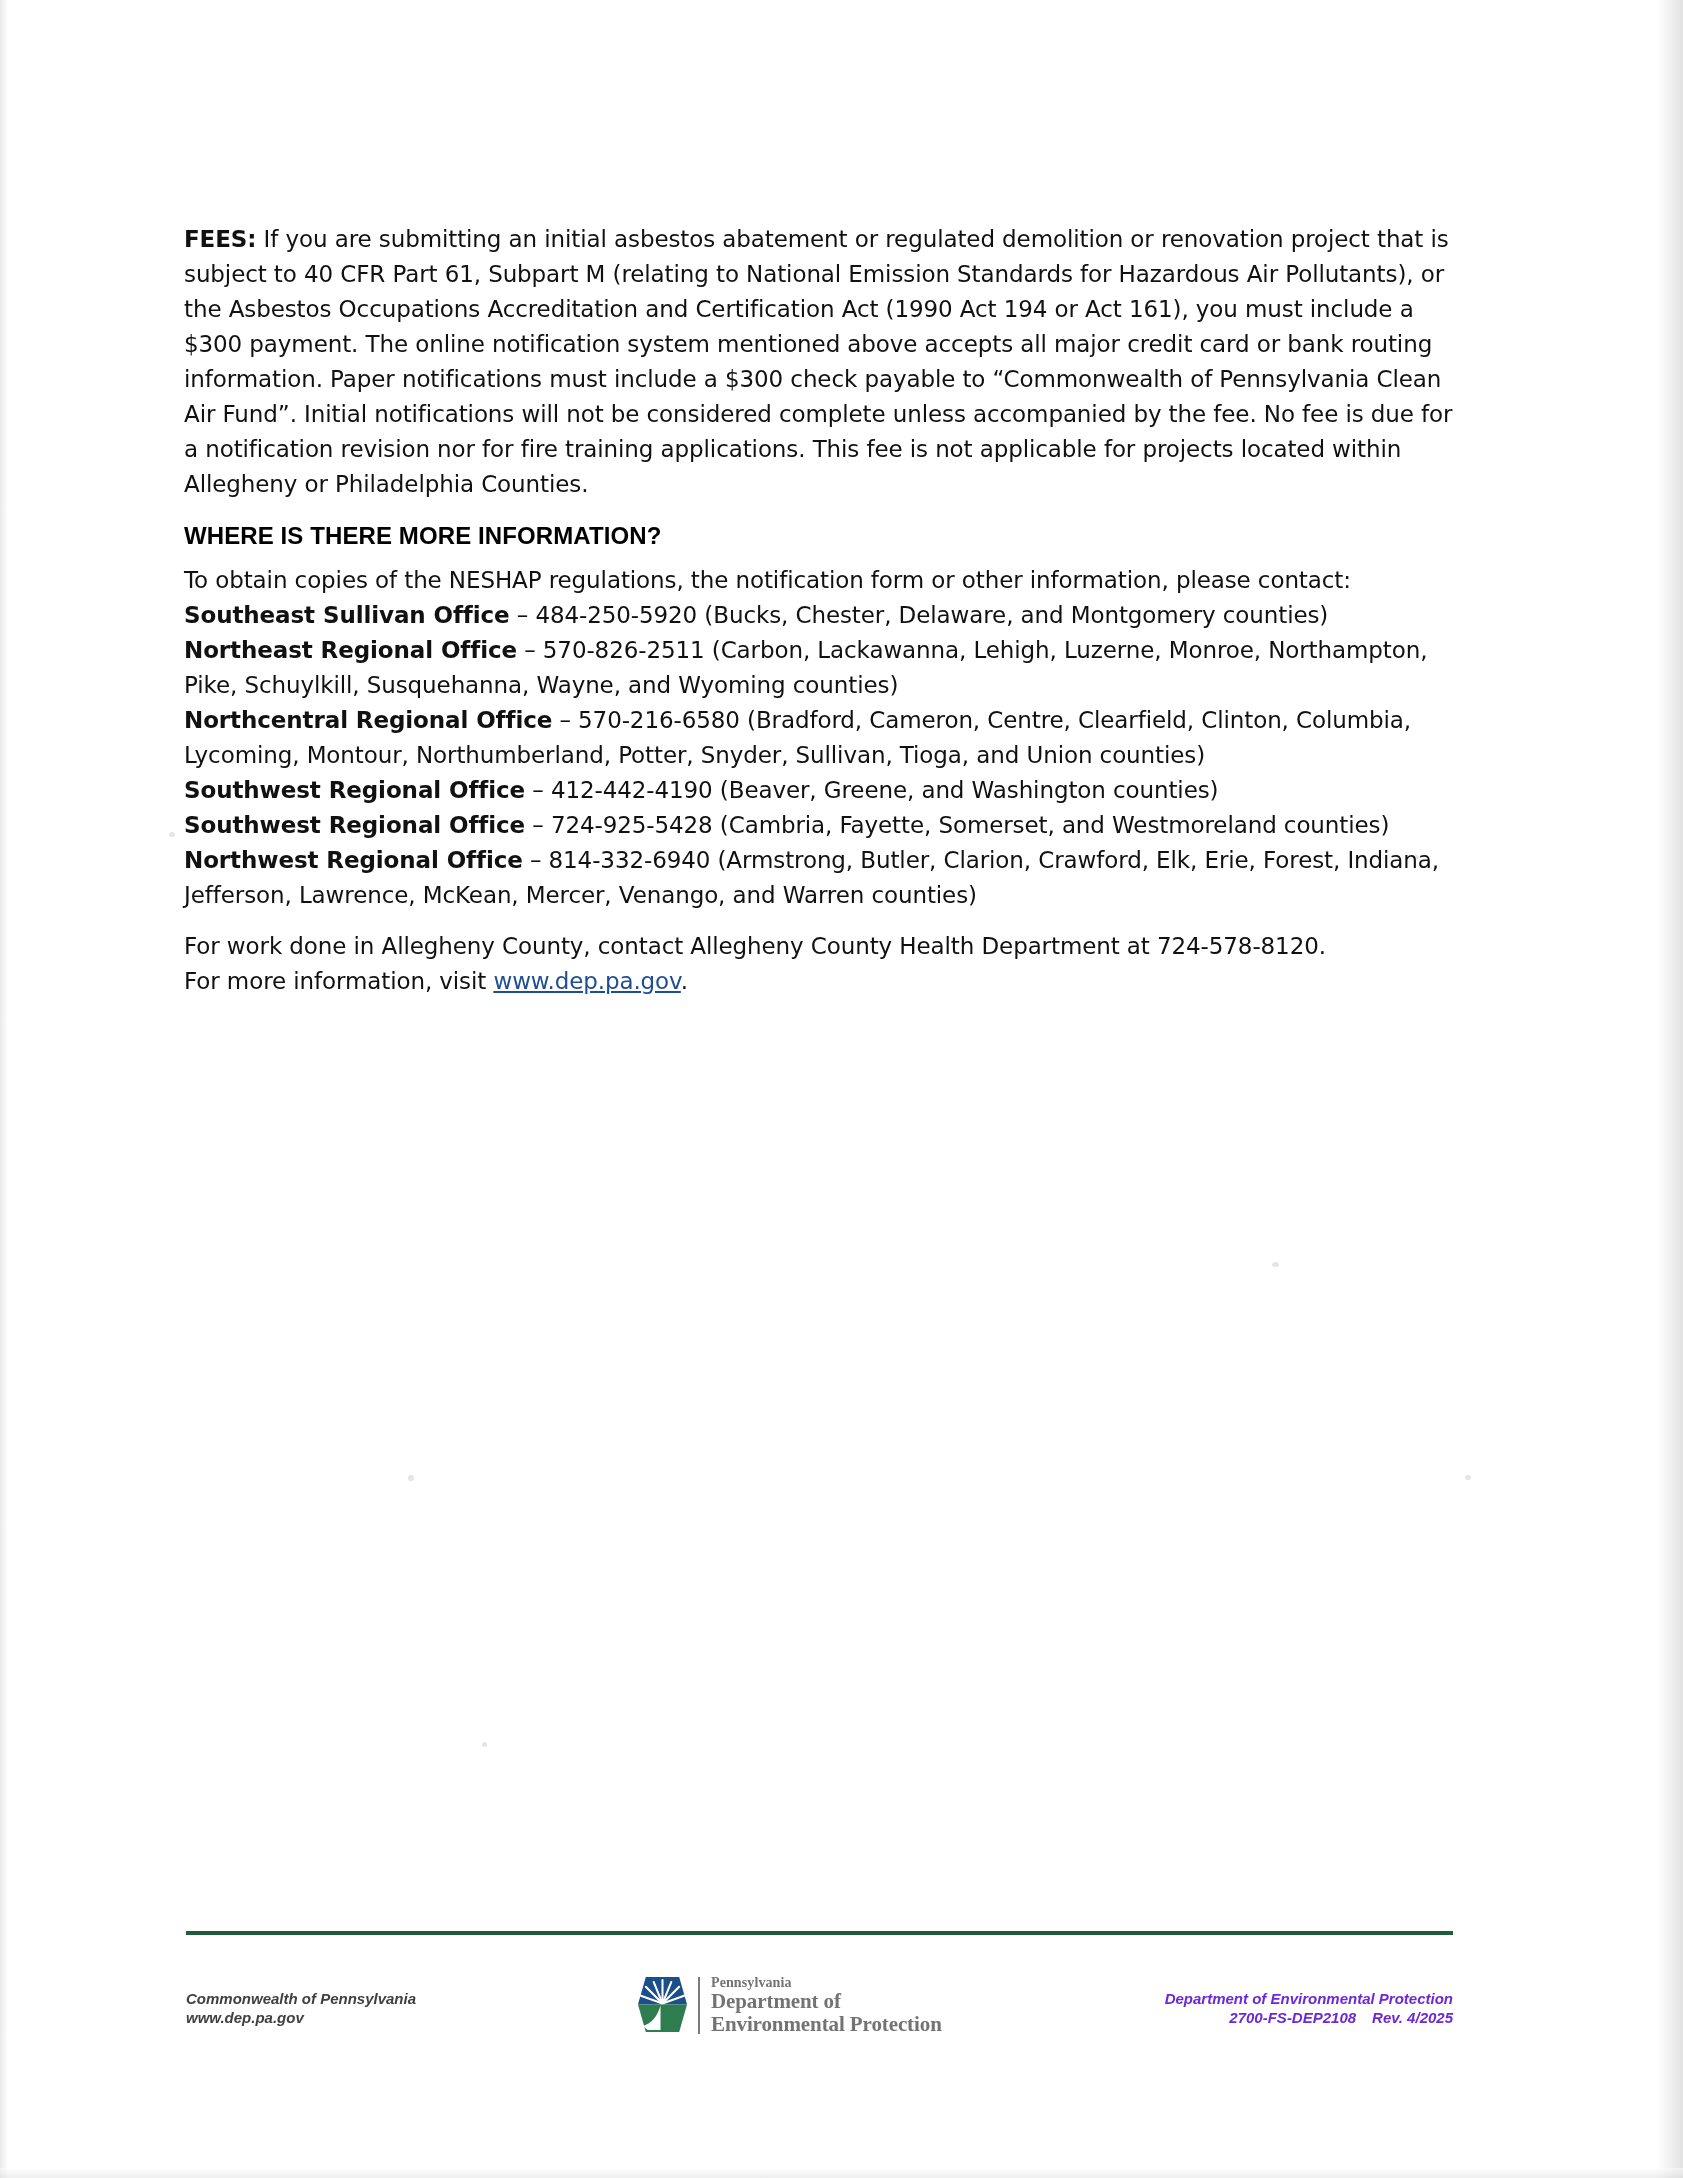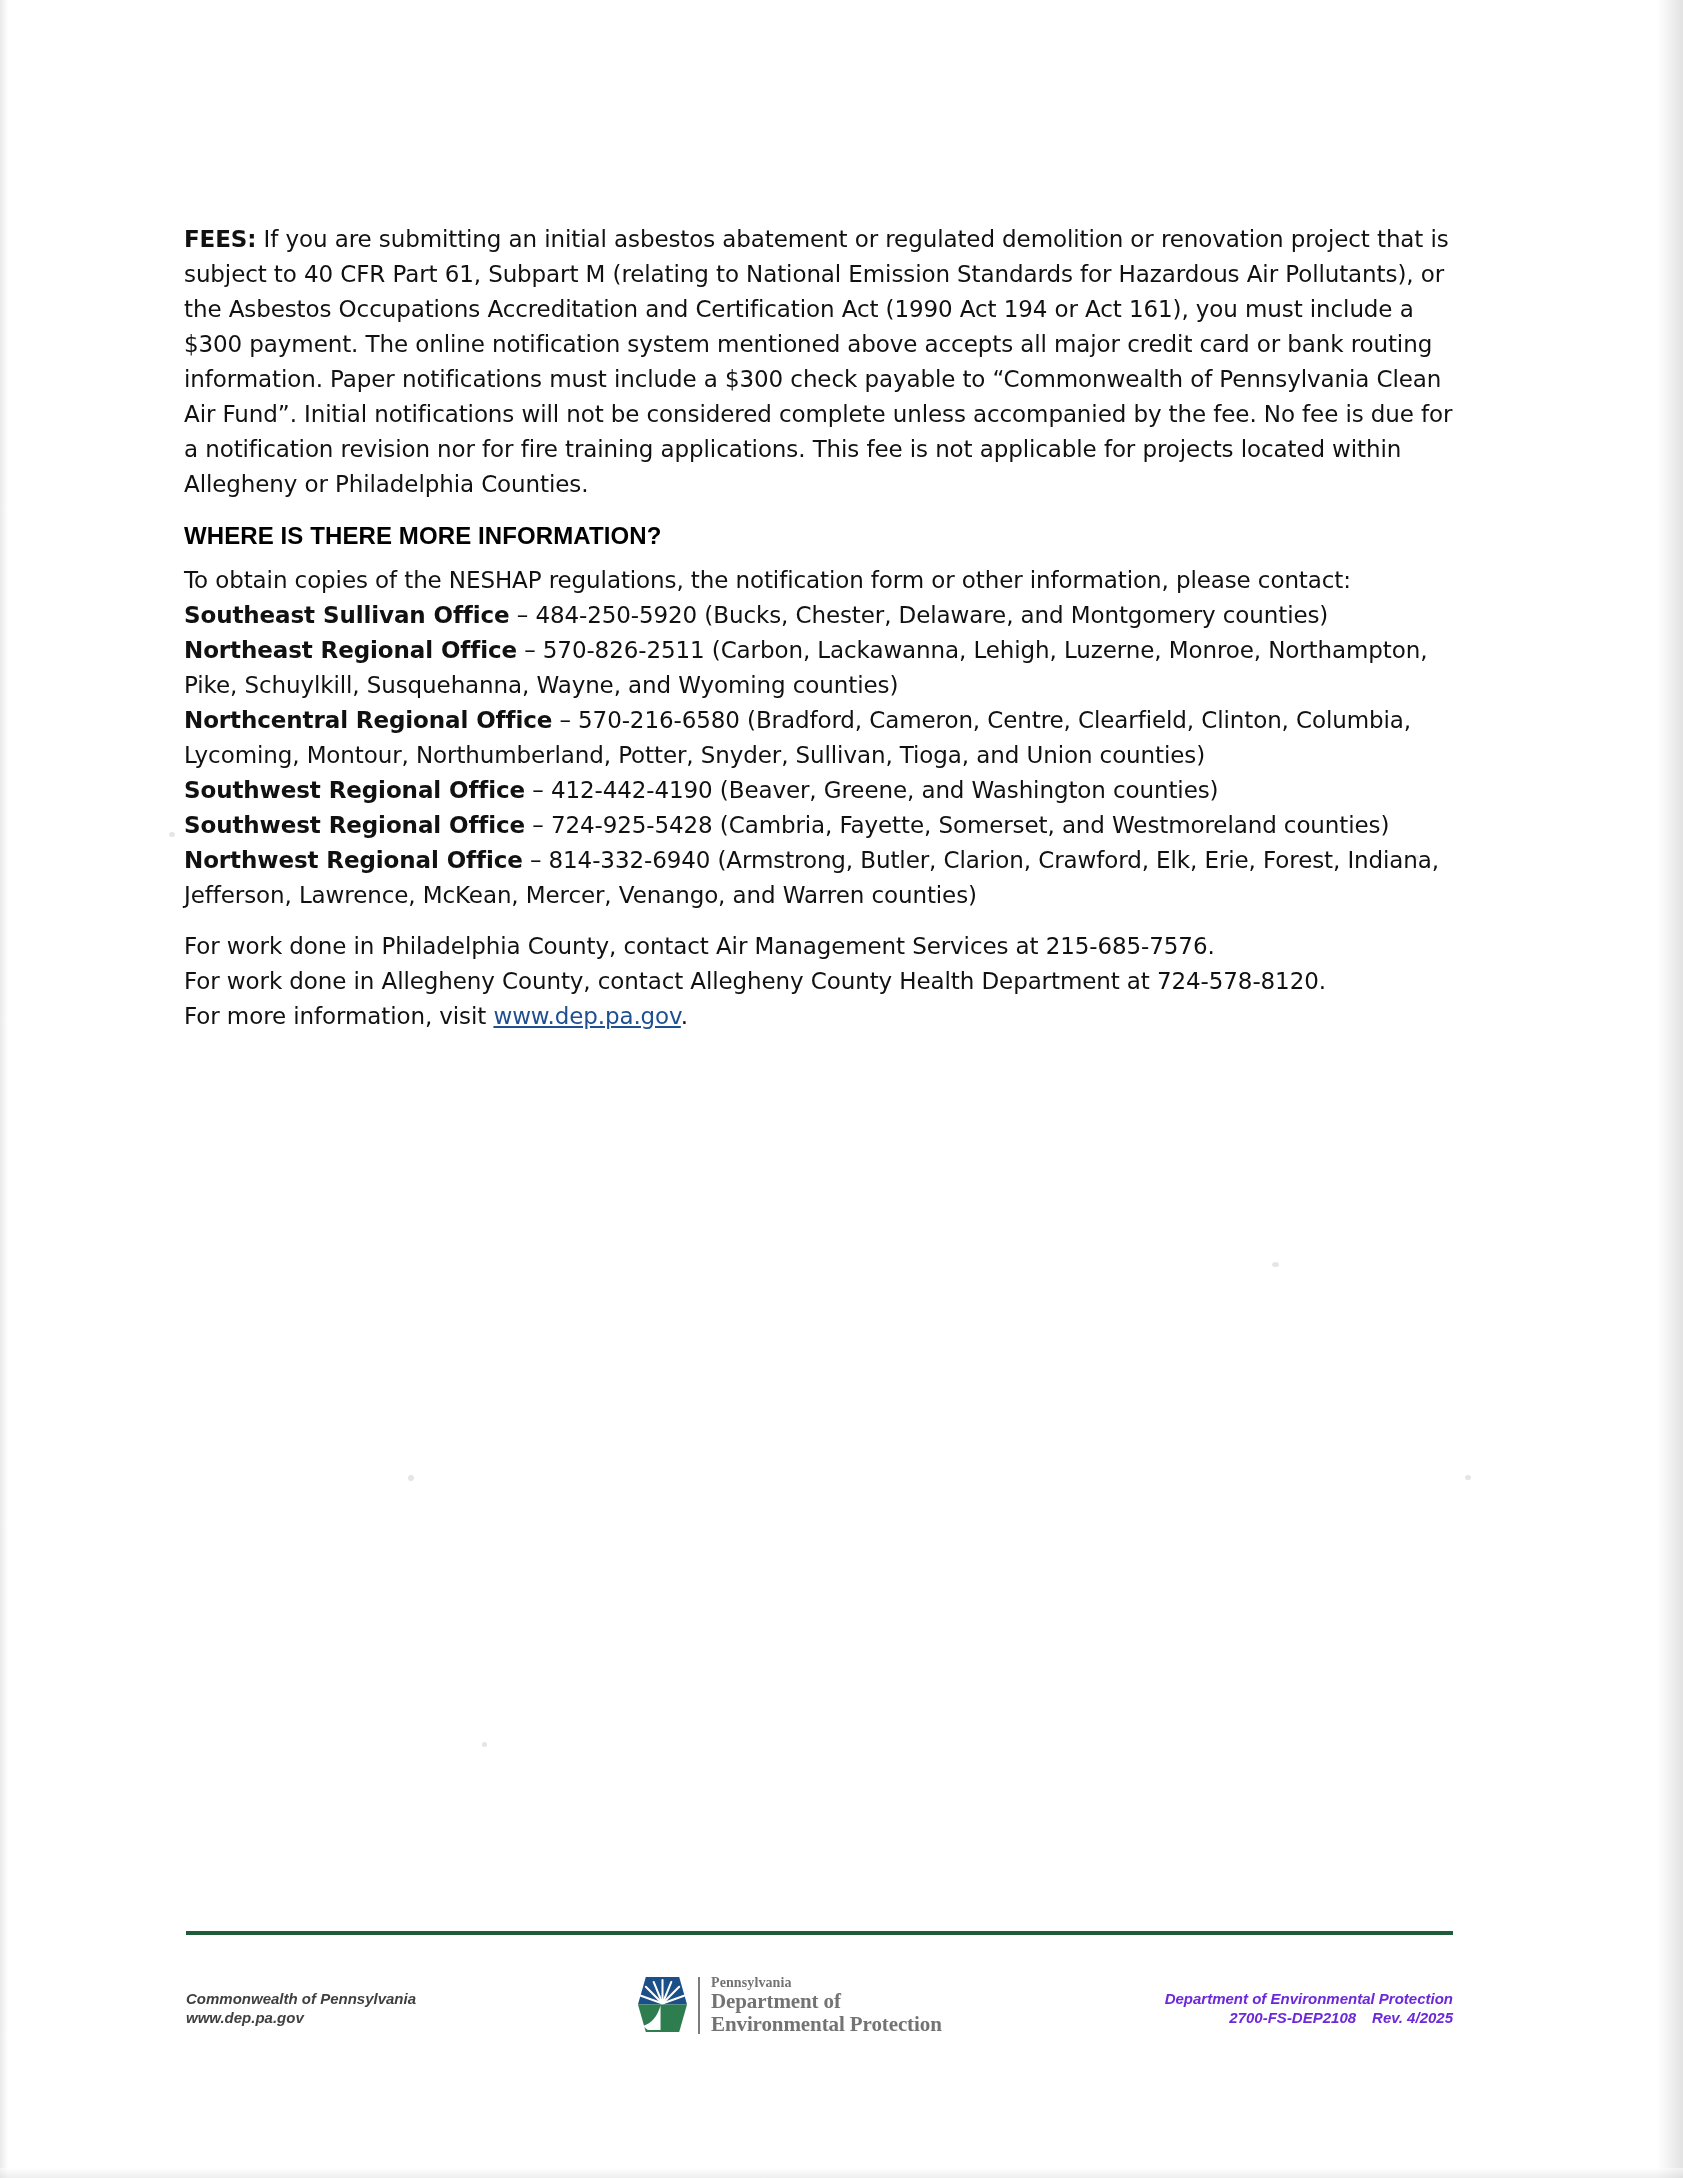--- a/index.html
+++ b/index.html
@@ -224,21 +224,20 @@
 
       <p class="para office-entry"><span class="strong">Southwest Regional Office</span><span> – 412-442-4190 (Beaver, Greene, and Washington counties)</span></p>
 
       <p class="para office-entry"><span class="strong">Southwest Regional Office</span><span> – 724-925-5428 (Cambria, Fayette, Somerset, and Westmoreland counties)</span></p>
 
       <p class="para office-entry"><span class="strong">Northwest Regional Office</span><span> – 814-332-6940 (Armstrong, Butler, Clarion, Crawford, Elk, Erie, Forest, Indiana, Jefferson, Lawrence, McKean, Mercer, Venango, and Warren counties)</span></p>
 
     </div>
 
     <div class="tail-block">
-      <p class="para tail-line">For work done in Philadelphia County, contact Air Management Services at 215-685-7576.</p>
       <p class="para tail-line">For work done in Allegheny County, contact Allegheny County Health Department at 724-578-8120.</p>
       <p class="para tail-line"><span>For more information, visit </span><a class="link" href="#">www.dep.pa.gov</a><span>.</span></p>
     </div>
 
   </div>
 
   <div class="footer-rule"></div>
 
   <div class="footer">
 

